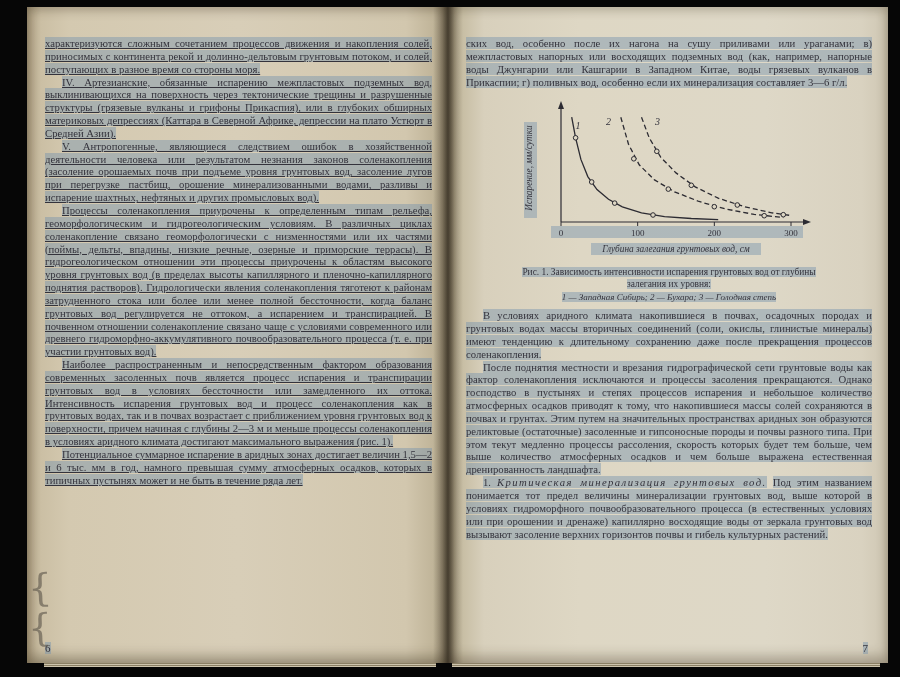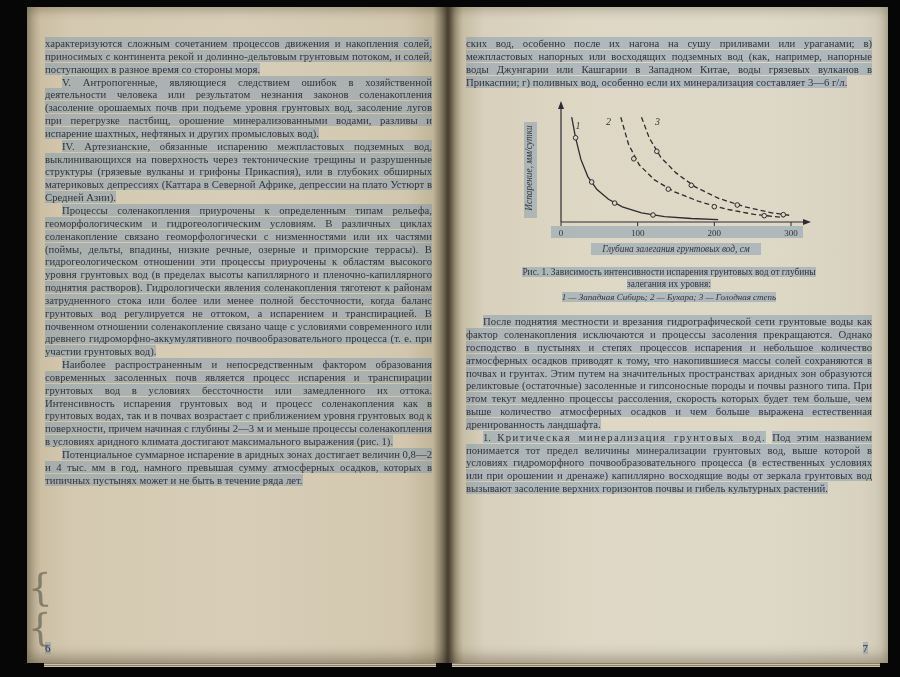--- a/index.html
+++ b/index.html
@@ -7,20 +7,21 @@
   .scene {
     position:relative; width:900px; height:677px; overflow:hidden;
     background:#060606;
     font-family:"Liberation Serif","DejaVu Serif",serif;
   }
   .page { position:absolute; top:7px; height:656px; overflow:hidden; color:var(--ink,#34333c); }
   .page.left {
     left:27px; width:421px;
     background:linear-gradient(90deg,#b0a285 0,#cbbfa4 14px,#d4c9b0 42px,#d8ceb8 50%,#d2c7ae 90%,#bcb094 98%,#a5997d 100%);
     box-shadow:inset 0 -7px 12px rgba(55,42,22,.35), inset 0 5px 9px rgba(55,42,22,.22);
+    text-decoration:underline;
   }
   .page.right {
     left:448px; width:440px;
     background:linear-gradient(90deg,#a09378 0,#c4ba9f 10px,#d8d0bc 36px,#ded7c4 30%,#ded8c7 72%,#d9d2c0 94%,#cec6b2 100%);
     box-shadow:inset 0 -7px 12px rgba(55,42,22,.3), inset 0 5px 9px rgba(55,42,22,.18);
   }
   .spine {
     position:absolute; left:433px; top:7px; width:30px; height:656px; z-index:3; pointer-events:none;
     background:linear-gradient(90deg,rgba(28,20,10,0) 0,rgba(28,20,10,.32) 32%,rgba(16,11,6,.55) 50%,rgba(28,20,10,.22) 72%,rgba(28,20,10,0) 100%);
   }
@@ -30,56 +31,56 @@
   .deckle.r { left:452px; top:663px; width:428px; }
 
   .text-col {
     position:relative; padding:30px 16px 24px 18px;
     font-size:10.7px; line-height:12.85px; text-align:justify;
     text-rendering:optimizeLegibility;
   }
   .para { text-indent:17px; }
   .para.flush { text-indent:0; }
   .hl { background:var(--highlight,rgba(116,146,172,.44)); box-decoration-break:clone; -webkit-box-decoration-break:clone; }
-  .emph { letter-spacing:1.4px; }
+  .emph { letter-spacing:1.4px;font-style:italic; }
 
   .pgnum { position:absolute; bottom:9px; font-size:11px; }
   .pgnum.left-num { left:18px; }
   .pgnum.right-num { right:20px; }
 
   .figure { display:block; margin:4px auto 5px; width:330px; text-align:center; }
   #figure-svg { display:block; margin:0 auto; }
   #figure-svg text { font-family:"Liberation Serif",serif; fill:var(--ink,#34333c); }
   #figure-svg .tick { font-size:9px; }
   #figure-svg .axis-label { font-size:9.3px; font-style:italic; }
   #figure-svg .curve-label { font-size:10px; font-style:italic; }
   .fig-caption { font-size:9.4px; line-height:11.4px; margin:3px auto 2px; width:310px; }
-  .fig-legend  { font-size:9px; line-height:11px; font-style:italic; margin-bottom:12px; text-align:center; }
+  .fig-legend  { font-size:9px; line-height:11px; font-style:italic; margin-bottom:6px; text-align:center; }
 
   .pencil-brace {
     position:absolute; left:1px; width:18px; line-height:1;
     font-family:"DejaVu Serif",serif; font-size:38px; font-weight:300;
     color:rgba(92,86,74,.62); transform:rotate(-2deg); z-index:4;
   }
   .pencil-brace.b1 { top:562px; }
   .pencil-brace.b2 { top:602px; }
 </style>
 </head>
 <body>
 
 <div class="scene">
 
   <div class="page left">
     <div class="text-col">
       <p class="para flush"><span class="hl">характеризуются сложным сочетанием процессов движения и накопления солей, приносимых с континента рекой и долинно-дельтовым грунтовым потоком, и солей, поступающих в разное время со стороны моря.</span></p>
+      <p class="para"><span class="hl">IV. Артезианские, обязанные испарению межпластовых подземных вод, выклинивающихся на поверхность через тектонические трещины и разрушенные структуры (грязевые вулканы и грифоны Прикаспия), или в глубоких обширных материковых депрессиях (Каттара в Северной Африке, депрессии на плато Устюрт в Средней Азии).</span></p>
       <p class="para"><span class="hl">V. Антропогенные, являющиеся следствием ошибок в хозяйственной деятельности человека или результатом незнания законов соленакопления (засоление орошаемых почв при подъеме уровня грунтовых вод, засоление лугов при перегрузке пастбищ, орошение минерализованными водами, разливы и испарение шахтных, нефтяных и других промысловых вод).</span></p>
-      <p class="para"><span class="hl">IV. Артезианские, обязанные испарению межпластовых подземных вод, выклинивающихся на поверхность через тектонические трещины и разрушенные структуры (грязевые вулканы и грифоны Прикаспия), или в глубоких обширных материковых депрессиях (Каттара в Северной Африке, депрессии на плато Устюрт в Средней Азии).</span></p>
       <p class="para"><span class="hl">Процессы соленакопления приурочены к определенным типам рельефа, геоморфологическим и гидрогеологическим условиям. В различных циклах соленакопление связано геоморфологически с низменностями или их частями (поймы, дельты, впадины, низкие речные, озерные и приморские террасы). В гидрогеологическом отношении эти процессы приурочены к областям высокого уровня грунтовых вод (в пределах высоты капиллярного и пленочно-капиллярного поднятия растворов). Гидрологически явления соленакопления тяготеют к районам затрудненного стока или более или менее полной бессточности, когда баланс грунтовых вод регулируется не оттоком, а испарением и транспирацией. В почвенном отношении соленакопление связано чаще с условиями современного или древнего гидроморфно-аккумулятивного почвообразовательного процесса (т. е. при участии грунтовых вод).</span></p>
       <p class="para"><span class="hl">Наиболее распространенным и непосредственным фактором образования современных засоленных почв является процесс испарения и транспирации грунтовых вод в условиях бессточности или замедленного их оттока. Интенсивность испарения грунтовых вод и процесс соленакопления как в грунтовых водах, так и в почвах возрастает с приближением уровня грунтовых вод к поверхности, причем начиная с глубины 2—3 м и меньше процессы соленакопления в условиях аридного климата достигают максимального выражения (рис. 1).</span></p>
-      <p class="para"><span class="hl">Потенциальное суммарное испарение в аридных зонах достигает величин 0,8—2 и 4 тыс. мм в год, намного превышая сумму атмосферных осадков, которых в типичных пустынях может и не быть в течение ряда лет.</span></p>
+      <p class="para"><span class="hl">Потенциальное суммарное испарение в аридных зонах достигает величин 1,5—2 и 6 тыс. мм в год, намного превышая сумму атмосферных осадков, которых в типичных пустынях может и не быть в течение ряда лет.</span></p>
     </div>
     <div class="pgnum left-num"><span class="hl">6</span></div>
     <div class="pencil-brace b1">{</div>
     <div class="pencil-brace b2">{</div>
   </div>
 
   <div class="page right">
     <div class="text-col">
       <p class="para flush"><span class="hl">ских вод, особенно после их нагона на сушу приливами или ураганами; в) межпластовых напорных или восходящих подземных вод (как, например, напорные воды Джунгарии или Кашгарии в Западном Китае, воды грязевых вулканов в Прикаспии; г) поливных вод, особенно если их минерализация составляет 3—6 г/л.</span></p>
 
@@ -120,20 +121,21 @@
             <text x="138.6" y="32.8" text-anchor="middle" class="curve-label">3</text>
             <text x="157" y="160" text-anchor="middle" class="axis-label">Глубина залегания грунтовых вод, см</text>
             <text x="13" y="76" text-anchor="middle" class="axis-label" transform="rotate(-90 13 76)">Испарение, мм/сутки</text>
           </svg>
         <figcaption>
           <div class="fig-caption"><span class="hl">Рис. 1. Зависимость интенсивности испарения грунтовых вод от глубины залегания их уровня:</span></div>
           <div class="fig-legend"><span class="hl">1 — Западная Сибирь; 2 — Бухара; 3 — Голодная степь</span></div>
         </figcaption>
       </figure>
 
+      <p class="para"><span class="hl">В условиях аридного климата накопившиеся в почвах, осадочных породах и грунтовых водах массы вторичных соединений (соли, окислы, глинистые минералы) имеют тенденцию к длительному сохранению даже после прекращения процессов соленакопления.</span></p>
       <p class="para"><span class="hl">После поднятия местности и врезания гидрографической сети грунтовые воды как фактор соленакопления исключаются и процессы засоления прекращаются. Однако господство в пустынях и степях процессов испарения и небольшое количество атмосферных осадков приводят к тому, что накопившиеся массы солей сохраняются в почвах и грунтах. Этим путем на значительных пространствах аридных зон образуются реликтовые (остаточные) засоленные и гипсоносные породы и почвы разного типа. При этом текут медленно процессы рассоления, скорость которых будет тем больше, чем выше количество атмосферных осадков и чем больше выражена естественная дренированность ландшафта.</span></p>
       <p class="para"><span class="hl">1. </span><span class="hl emph">Критическая минерализация грунтовых вод.</span> <span class="hl">Под этим названием понимается тот предел величины минерализации грунтовых вод, выше которой в условиях гидроморфного почвообразовательного процесса (в естественных условиях или при орошении и дренаже) капиллярно восходящие воды от зеркала грунтовых вод вызывают засоление верхних горизонтов почвы и гибель культурных растений.</span></p>
     </div>
     <div class="pgnum right-num"><span class="hl">7</span></div>
   </div>
 
   <div class="spine"></div>
   <div class="deckle l"></div>
   <div class="deckle r"></div>
 </div>

